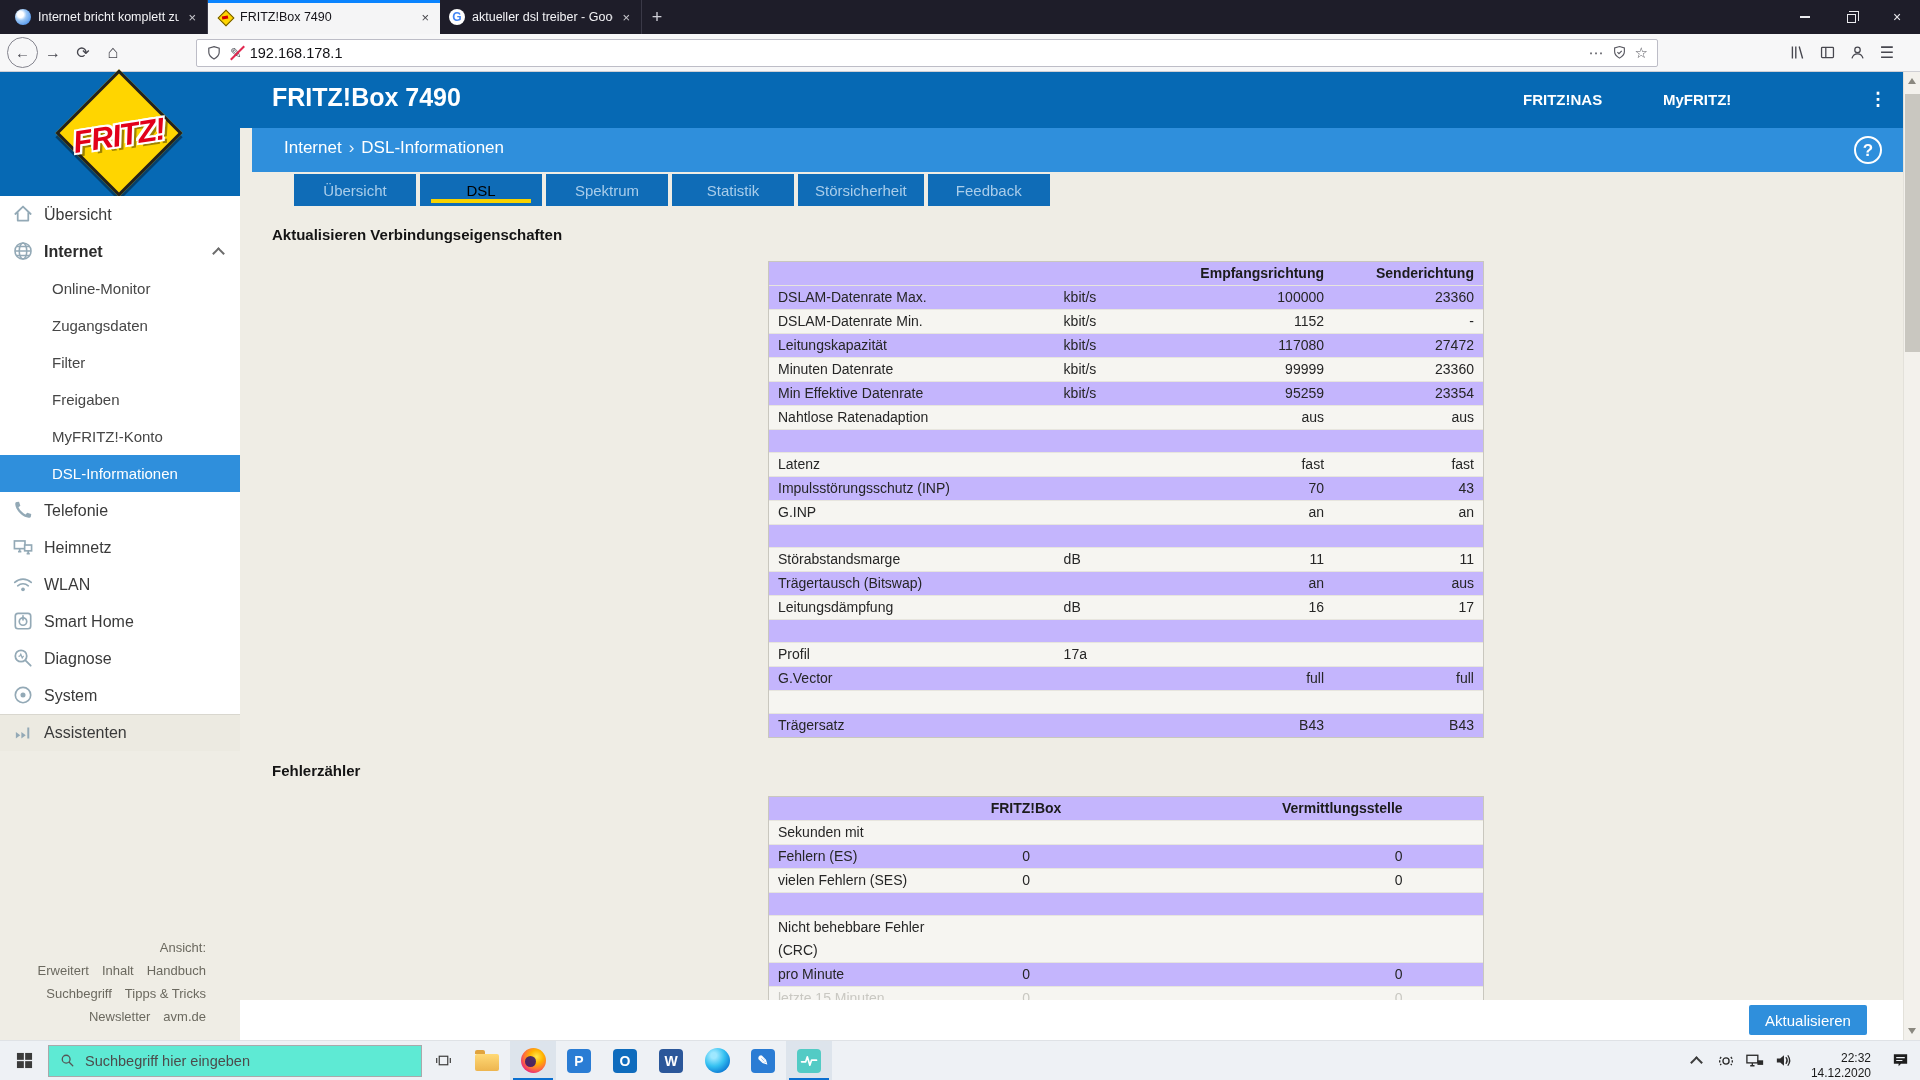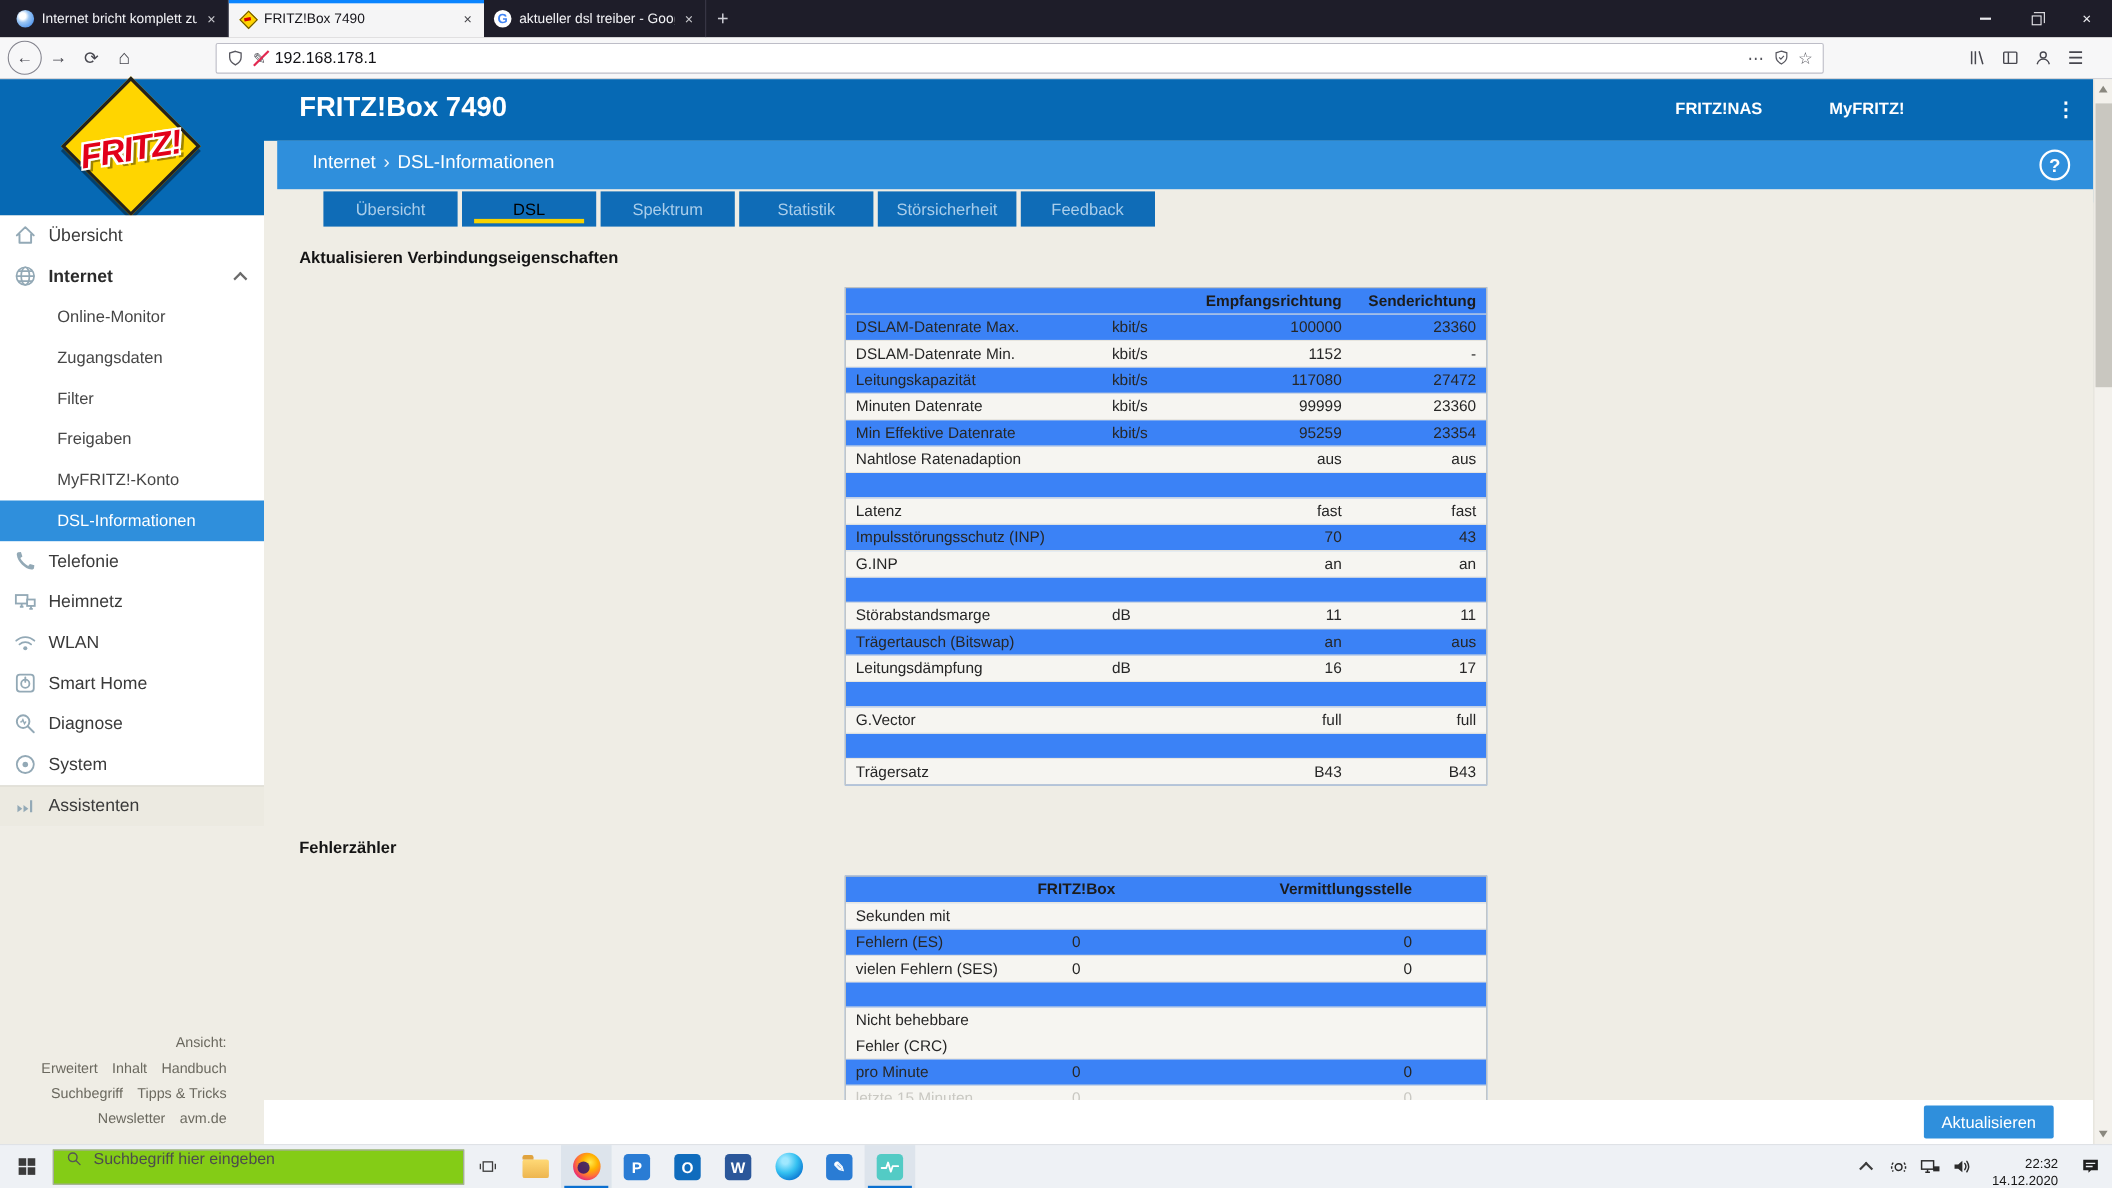--- a/index.html
+++ b/index.html
@@ -49,21 +49,21 @@
 .crumb .sep{margin:0 7px;opacity:.9}
 .help{position:absolute;right:33px;top:8px;width:28px;height:28px;border:2px solid #fff;border-radius:50%;text-align:center;line-height:25px;font-weight:bold;font-size:17px}
 
 .content{position:absolute;left:240px;top:172px;width:1663px;height:868px;background:#efede5;overflow:hidden}
 .ftabs{position:absolute;left:54px;top:2px;display:flex;gap:4px}
 .ftab{min-width:122px;height:32px;background:#0f6cb7;color:#a9cdea;font-size:15px;display:flex;align-items:center;justify-content:center;padding:0 17px;position:relative;cursor:pointer}
 .ftab.active{color:#000000}
 .ftab.active::after{content:"";position:absolute;left:11px;right:11px;bottom:3px;height:4px;background:#f7d200}
 .sec{position:absolute;left:32px;font-size:15px;font-weight:bold;color:#141414}
 .sec1{top:54px}.sec2{top:590px}
-.ftable{position:absolute;left:528px;width:584px;background:#3b82f6;border:1px solid #c9c7be}
+.ftable{position:absolute;left:528px;width:716px;background:#c4b5fd;border:1px solid #c9c7be}
 #t1{top:89px}#t2{top:624px}
 .trow{display:flex;border-bottom:1px solid #e7e5de;min-height:23px}
 .trow:last-child{border-bottom:none}
 .trow.tall{min-height:46px}
 .tcell{font-size:14px;line-height:23px;color:#262626;padding:0 9px;white-space:nowrap;overflow:hidden}
 .thead .tcell{font-weight:bold;color:#1c1c1c}
 #t1 .c0{width:40%}#t1 .c1{width:13%}#t1 .c2{width:26%;text-align:right}#t1 .c3{width:21%;text-align:right}
 #t2 .c0{width:27%;white-space:normal}#t2 .c1{width:18%;text-align:center}#t2 .c2{width:45%;text-align:right}
 #t1 .trow:nth-child(odd):not(.thead){background:#f6f5f1}
 #t2 .trow:nth-child(even){background:#f6f5f1}
@@ -85,21 +85,21 @@
 .flink{margin-left:13px;cursor:pointer}
 
 .vscroll{position:absolute;left:1903px;top:72px;width:17px;height:968px;background:#f3f1ec;border-left:1px solid #e3e1da}
 .varrow{position:absolute;left:4px;width:0;height:0;border-left:4.5px solid transparent;border-right:4.5px solid transparent}
 .va-up{top:6px;border-bottom:6px solid #8a887f}
 .va-down{bottom:6px;border-top:6px solid #8a887f}
 .vthumb{position:absolute;left:1px;top:22px;width:15px;height:258px;background:#c9c7c0}
 
 .taskbar{position:absolute;left:0;top:1040px;width:1920px;height:40px;background:#eef1f5;display:flex;align-items:center;border-top:1px solid #dfe2e6}
 .start{width:48px;height:40px;display:flex;align-items:center;justify-content:center}
-.tsearch{width:374px;height:32px;background:#84cc16;border:1px solid #a9a9ab;display:flex;align-items:flex-start;gap:10px;padding:0 11px}
+.tsearch{width:374px;height:32px;background:#5eead4;border:1px solid #a9a9ab;display:flex;align-items:center;gap:10px;padding:0 11px}
 .tsearch-text{font-size:14.5px;color:#4c4c4c;white-space:nowrap}
 .tview{width:42px;height:40px;display:flex;align-items:center;justify-content:center}
 .app{width:46px;height:40px;display:flex;align-items:center;justify-content:center;position:relative}
 .app.active{background:#dde4ec}
 .app.active::after{content:"";position:absolute;left:3px;right:3px;bottom:0;height:2.5px;background:#0a6fd0}
 .sq{width:24px;height:24px;border-radius:4px;display:flex;align-items:center;justify-content:center;color:#fff;font-weight:bold;font-size:14px}
 .folder{position:relative;width:24px;height:17px;background:linear-gradient(#ffd976,#edb54f);border-radius:2px;margin-top:4px}
 .folder::before{content:"";position:absolute;left:0;top:-4px;width:10px;height:4px;background:#e0a33e;border-radius:2px 2px 0 0}
 .ffx{width:25px;height:25px;border-radius:50%;background:radial-gradient(circle at 62% 35%,#ffe94d 0%,#ffb300 30%,#ff7139 55%,#e31587 82%,#9059ff 100%);position:relative}
 .ffx::after{content:"";position:absolute;left:4px;top:8px;width:11px;height:11px;border-radius:50%;background:#30126d;opacity:.85}
@@ -310,20 +310,26 @@
           <span class="tcell c2">16</span>
           <span class="tcell c3">17</span>
         </div>
         <div class="trow">
           <span class="tcell c0"></span>
           <span class="tcell c1"></span>
           <span class="tcell c2"></span>
           <span class="tcell c3"></span>
         </div>
         <div class="trow">
+          <span class="tcell c0">Profil</span>
+          <span class="tcell c1">17a</span>
+          <span class="tcell c2"></span>
+          <span class="tcell c3"></span>
+        </div>
+        <div class="trow">
           <span class="tcell c0">G.Vector</span>
           <span class="tcell c1"></span>
           <span class="tcell c2">full</span>
           <span class="tcell c3">full</span>
         </div>
         <div class="trow">
           <span class="tcell c0"></span>
           <span class="tcell c1"></span>
           <span class="tcell c2"></span>
           <span class="tcell c3"></span>

